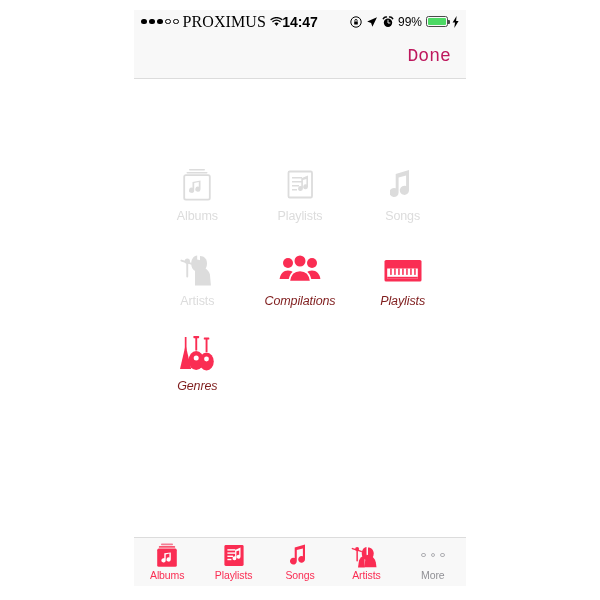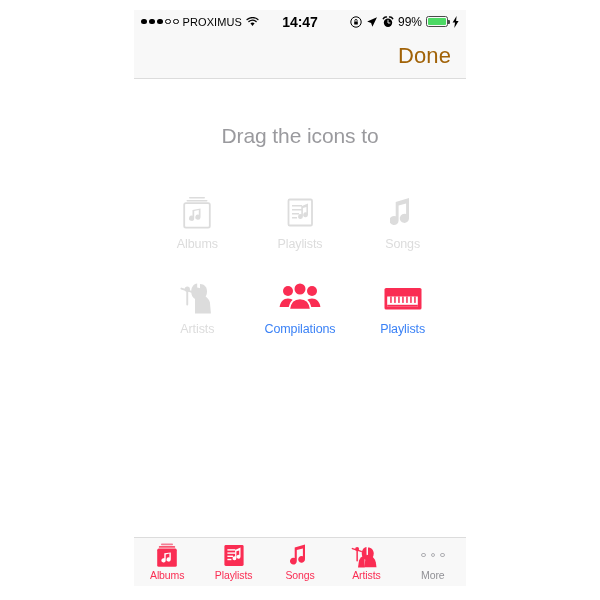--- a/index.html
+++ b/index.html
@@ -43,21 +43,21 @@
     align-items: center;
     gap: 4px;
     flex: 0 0 auto;
   }
   .sig-dots { display: flex; align-items: center; gap: 2.5px; }
   .sig-dot {
     width: 5.5px; height: 5.5px; border-radius: 50%;
     background: #000;
   }
   .sig-dot.empty { background: transparent; border: 1px solid #000; box-sizing: border-box; }
-  .carrier { font-size: 11px; letter-spacing: 0.1px; font-weight: 400; }
+  .carrier { font-size: 16px; letter-spacing: 0.1px; font-weight: 400; font-family: Liberation Serif, serif; }
   .sb-center {
     position: absolute;
     left: 0; right: 0;
     text-align: center;
     font-size: 14px;
     font-weight: 700;
     letter-spacing: -0.1px;
     pointer-events: none;
   }
   .sb-right {
@@ -93,27 +93,27 @@
     height: 46px;
     background: #f8f8f8;
     border-bottom: 1px solid #dcdcdc;
     display: flex;
     align-items: center;
     justify-content: flex-end;
     padding-right: 13px;
     box-sizing: border-box;
   }
   #done-button {
-    color: #a16207;
-    font-size: 22px;
+    color: #be185d;
+    font-size: 18px;
     letter-spacing: 0.1px;
     cursor: pointer;
     background: none;
     border: none;
-    font-family: Liberation Sans, sans-serif;
+    font-family: Liberation Mono, monospace;
     padding: 2px 2px;
   }
 
   
   #content {
     height: 458px;
     background: #ffffff;
     box-sizing: border-box;
     padding-top: 43px;
   }
@@ -147,21 +147,21 @@
     height: 38px;
     display: flex;
     align-items: flex-end;
     justify-content: center;
   }
   .cell-label {
     margin-top: 7px;
     font-size: 12.5px;
     letter-spacing: -0.1px;
   }
-  .cell-on .cell-label { color: #3b82f6; }
+  .cell-on .cell-label { color: #7f1d1d; font-style: italic; }
   .cell-off .cell-label { color: #dcdcdc; }
 
   
   #tab-bar {
     height: 49px;
     background: #f8f8f8;
     border-top: 1px solid #dcdcdc;
     display: flex;
     align-items: flex-start;
     padding-top: 4px;
@@ -253,21 +253,20 @@
       </span>
     </div>
   </div>
 
   <div id="nav-bar">
     <button id="done-button">Done</button>
   </div>
 
   <div id="content">
     <div id="headline">
-      <div>Drag the icons to</div>
     </div>
 
     <div id="grid">
 
       <div class="grid-cell cell-off">
         <div class="cell-icon">
           <svg width="32" height="34" viewBox="0 0 32 34">
             <rect x="8" y="1" width="16" height="1.6" rx="0.8" fill="#DCDCDC"></rect>
             <rect x="5.5" y="4" width="21" height="1.6" rx="0.8" fill="#DCDCDC"></rect>
             <rect x="3.2" y="7.2" width="25.6" height="24.5" rx="1.6" fill="none" stroke="#DCDCDC" stroke-width="1.8"></rect>
@@ -341,20 +340,39 @@
               <rect x="23.2" y="11.5" width="1.5" height="6.4"></rect>
               <rect x="27.2" y="11.5" width="1.5" height="6.4"></rect>
               <rect x="31.2" y="11.5" width="1.5" height="6.4"></rect>
             </g>
             <rect x="4.2" y="19.8" width="30.6" height="1.9" fill="#FA2D53"></rect>
           </svg>
         </div>
         <div class="cell-label">Playlists</div>
       </div>
 
+      <div class="grid-cell cell-on">
+        <div class="cell-icon">
+          <svg width="40" height="36" viewBox="0 0 40 36">
+            <g fill="#FA2D53">
+              <rect x="7.8" y="1" width="1.7" height="13"></rect>
+              <path d="M8.6 9 L14.2 33 H3 Z"></path>
+              <rect x="18.3" y="0.5" width="1.9" height="14"></rect>
+              <rect x="16.4" y="0" width="5.7" height="2.2" rx="0.6"></rect>
+              <ellipse cx="19.2" cy="24.5" rx="7.6" ry="9.5"></ellipse>
+              <rect x="28.6" y="2" width="1.9" height="14"></rect>
+              <rect x="26.8" y="1.4" width="5.5" height="2.2" rx="0.6"></rect>
+              <ellipse cx="29.5" cy="25.5" rx="7.3" ry="9"></ellipse>
+            </g>
+            <circle cx="19.2" cy="22" r="2.5" fill="#fff"></circle>
+            <circle cx="29.5" cy="23" r="2.4" fill="#fff"></circle>
+          </svg>
+        </div>
+        <div class="cell-label">Genres</div>
+      </div>
 
       <div class="grid-cell empty"></div>
       <div class="grid-cell empty"></div>
     </div>
   </div>
 
   <div id="tab-bar">
 
     <div class="tab-item active">
       <div class="tab-icon">

